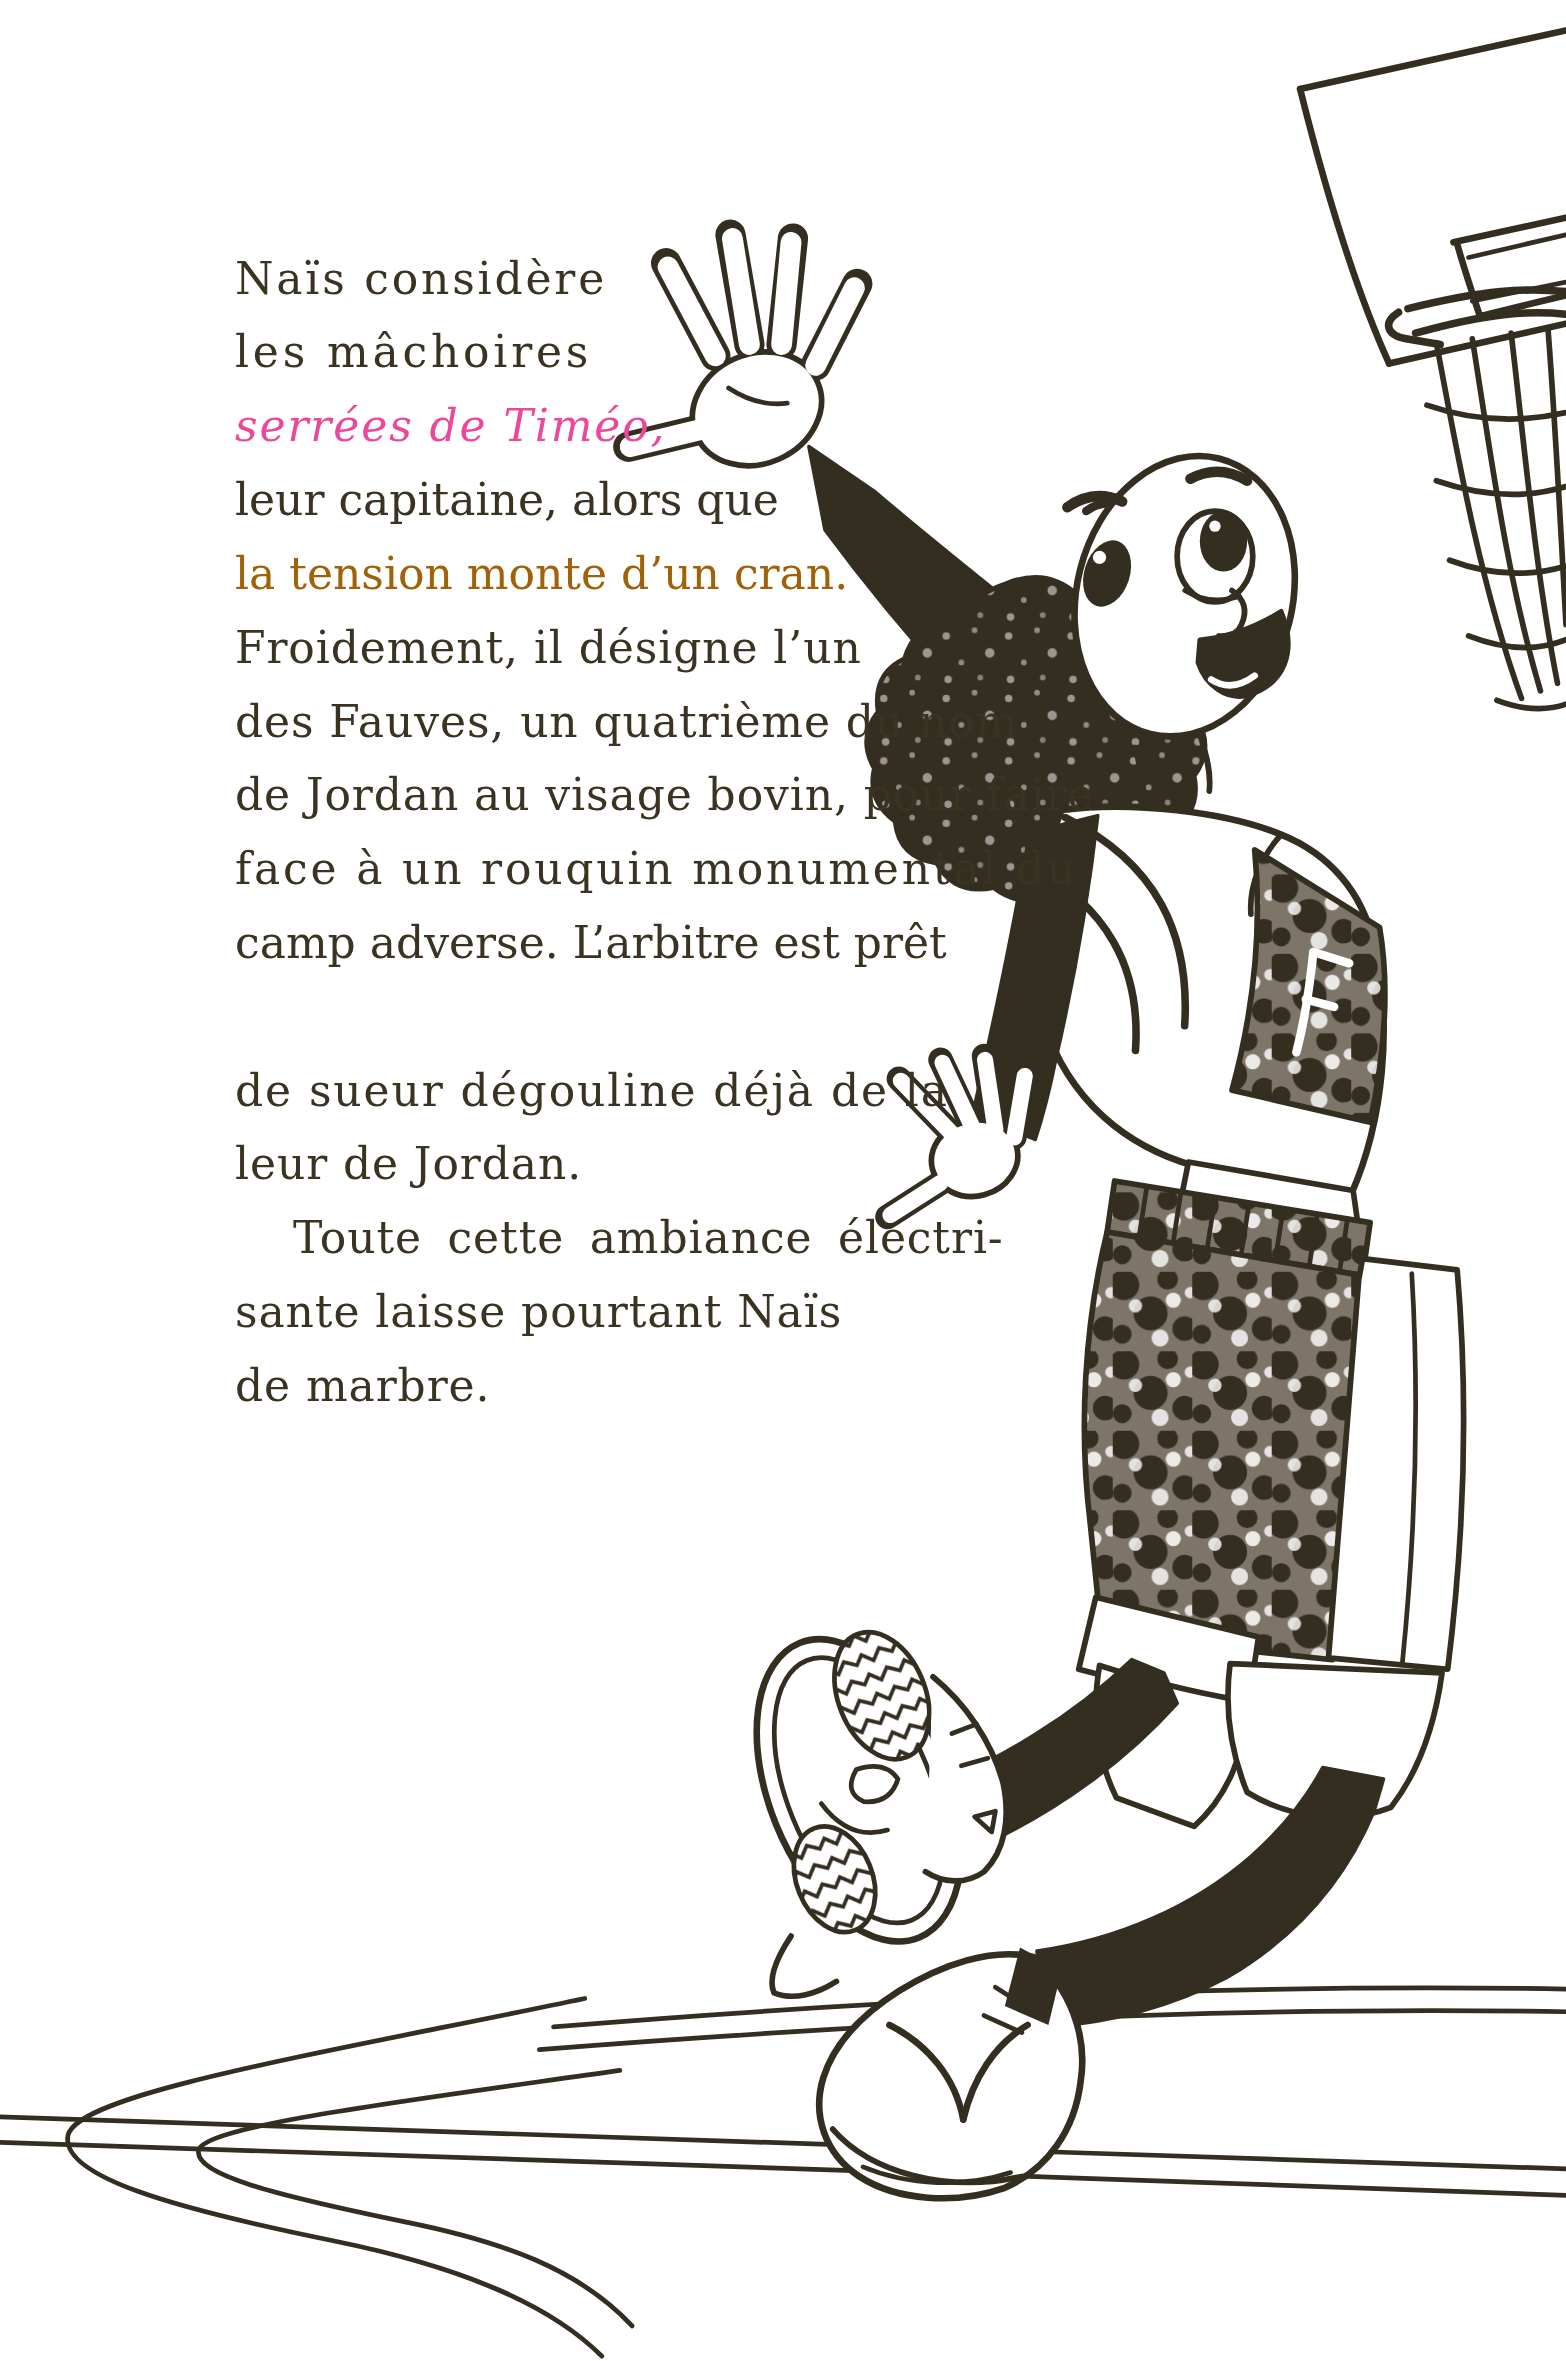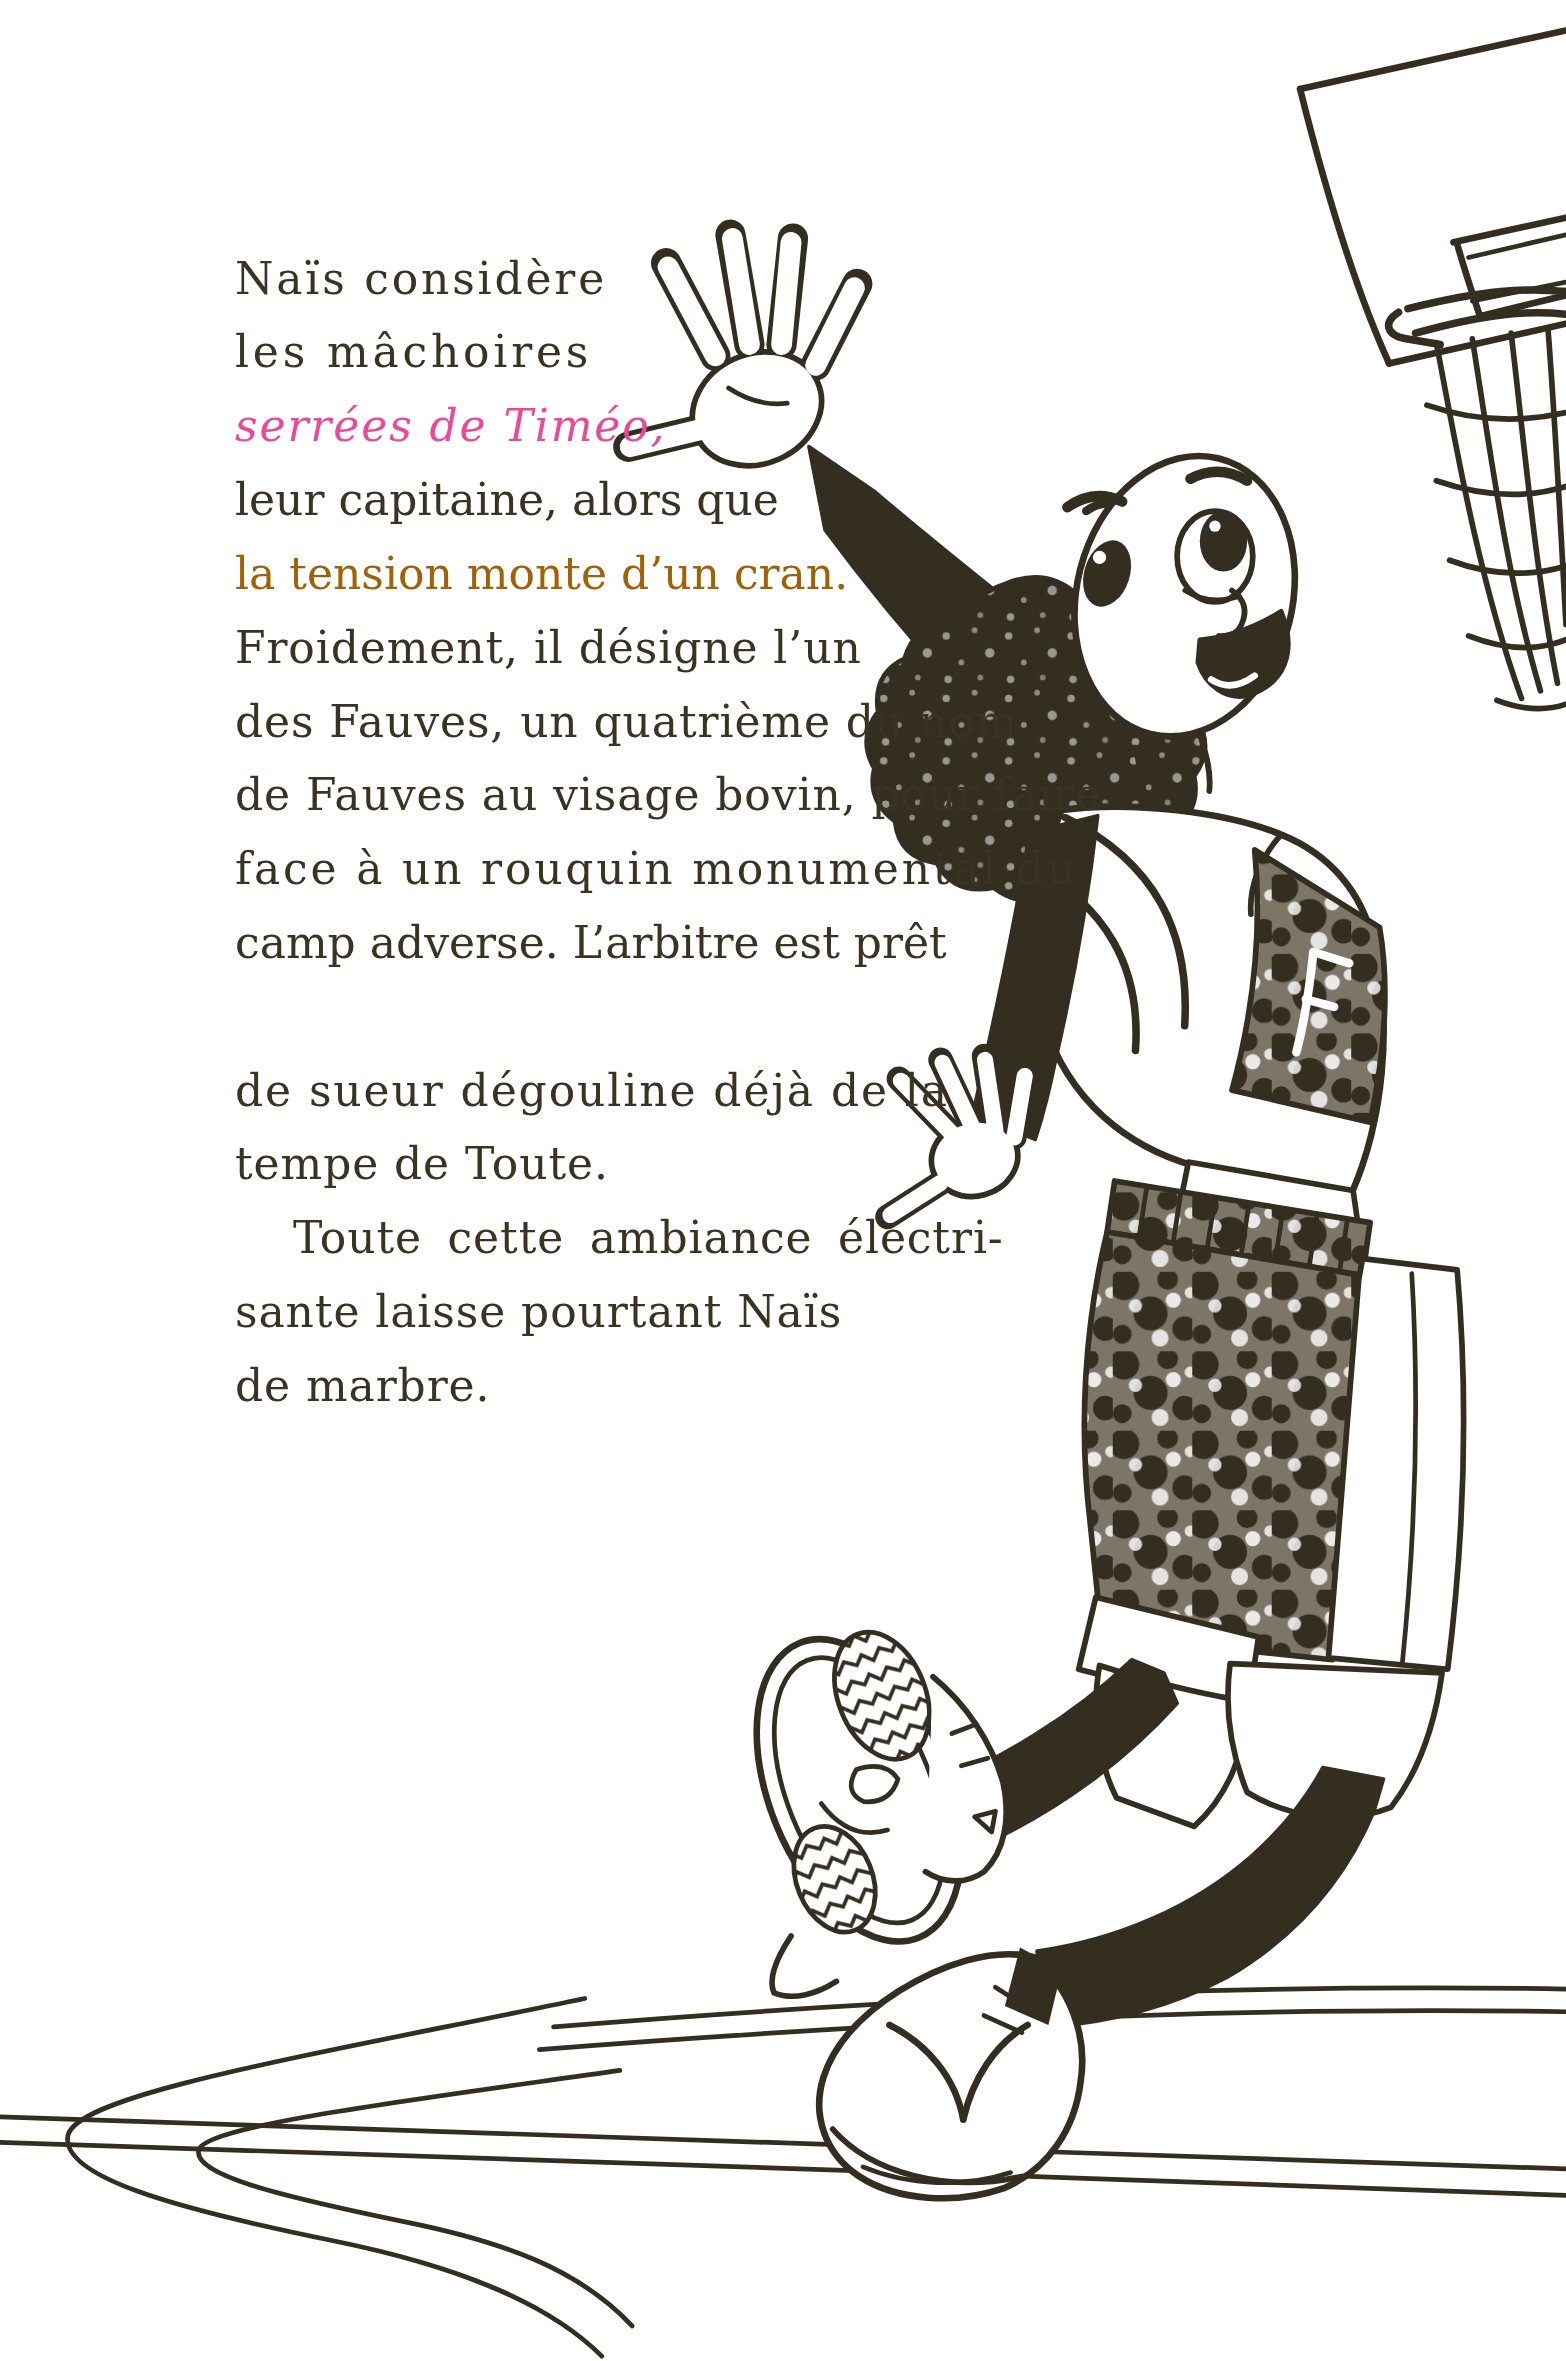--- a/index.html
+++ b/index.html
@@ -216,23 +216,23 @@
   </svg>
 
   <div id="text-block">
       <div class="tline" style="left: 235px; top: 254px; letter-spacing: 2.8px; color: rgb(58, 51, 34);">Naïs considère</div>
       <div class="tline" style="left: 235px; top: 327px; letter-spacing: 3.8px; color: rgb(58, 51, 34);">les mâchoires</div>
       <div class="tline" style="left: 235px; top: 401px; letter-spacing: 1.9px; color: #ec4899; font-style: italic;">serrées de Timéo,</div>
       <div class="tline" style="left: 235px; top: 475px; letter-spacing: 0px; color: rgb(58, 51, 34);">leur capitaine, alors que</div>
       <div class="tline" style="left: 235px; top: 549px; letter-spacing: 0px; color: #a16207;">la tension monte d’un cran.</div>
       <div class="tline" style="left: 235px; top: 623px; letter-spacing: 0.9px; color: rgb(58, 51, 34);">Froidement, il désigne l’un</div>
       <div class="tline" style="left: 235px; top: 697px; letter-spacing: 0.9px; color: rgb(58, 51, 34);">des Fauves, un quatrième du nom</div>
-      <div class="tline" style="left: 235px; top: 770px; letter-spacing: 0.9px; color: rgb(58, 51, 34);">de Fauves au visage bovin, pour faire</div>
+      <div class="tline" style="left: 235px; top: 770px; letter-spacing: 0.9px; color: rgb(58, 51, 34);">de Jordan au visage bovin, pour faire</div>
       <div class="tline" style="left: 235px; top: 844px; letter-spacing: 2.8px; color: rgb(58, 51, 34);">face à un rouquin monumental du</div>
       <div class="tline" style="left: 235px; top: 918px; letter-spacing: 0px; color: rgb(58, 51, 34);">camp adverse. L’arbitre est prêt</div>
       <div class="tline" style="left: 235px; top: 1066px; letter-spacing: 1.9px; color: rgb(58, 51, 34);">de sueur dégouline déjà de la</div>
-      <div class="tline" style="left: 235px; top: 1139px; letter-spacing: 0.9px; color: rgb(58, 51, 34);">tempe de Toute.</div>
+      <div class="tline" style="left: 235px; top: 1139px; letter-spacing: 0.9px; color: rgb(58, 51, 34);">leur de Jordan.</div>
       <div class="tline" style="left: 293px; top: 1213px; letter-spacing: 0.9px; color: rgb(58, 51, 34); word-spacing: 10.7px;">Toute cette ambiance électri-</div>
       <div class="tline" style="left: 235px; top: 1287px; letter-spacing: 0.9px; color: rgb(58, 51, 34);">sante laisse pourtant Naïs</div>
       <div class="tline" style="left: 235px; top: 1361px; letter-spacing: 0.9px; color: rgb(58, 51, 34);">de marbre.</div>
     </div>
 </div>
 
 
 </body></html>

